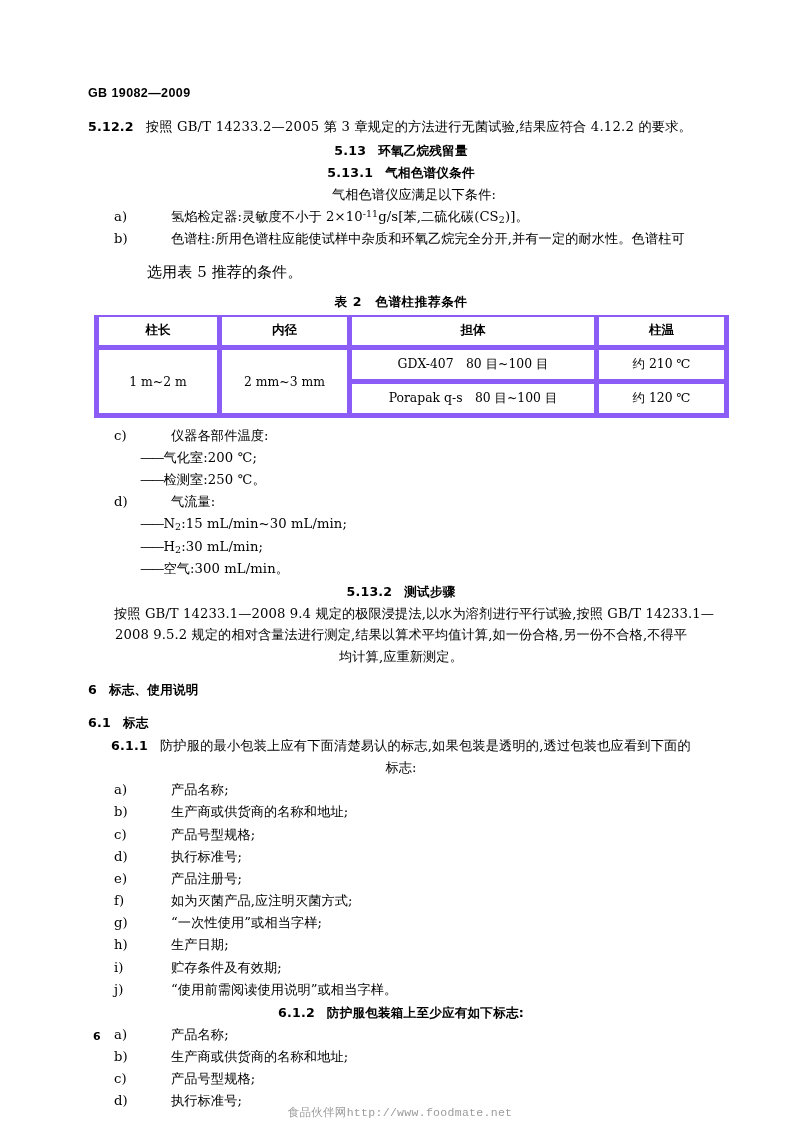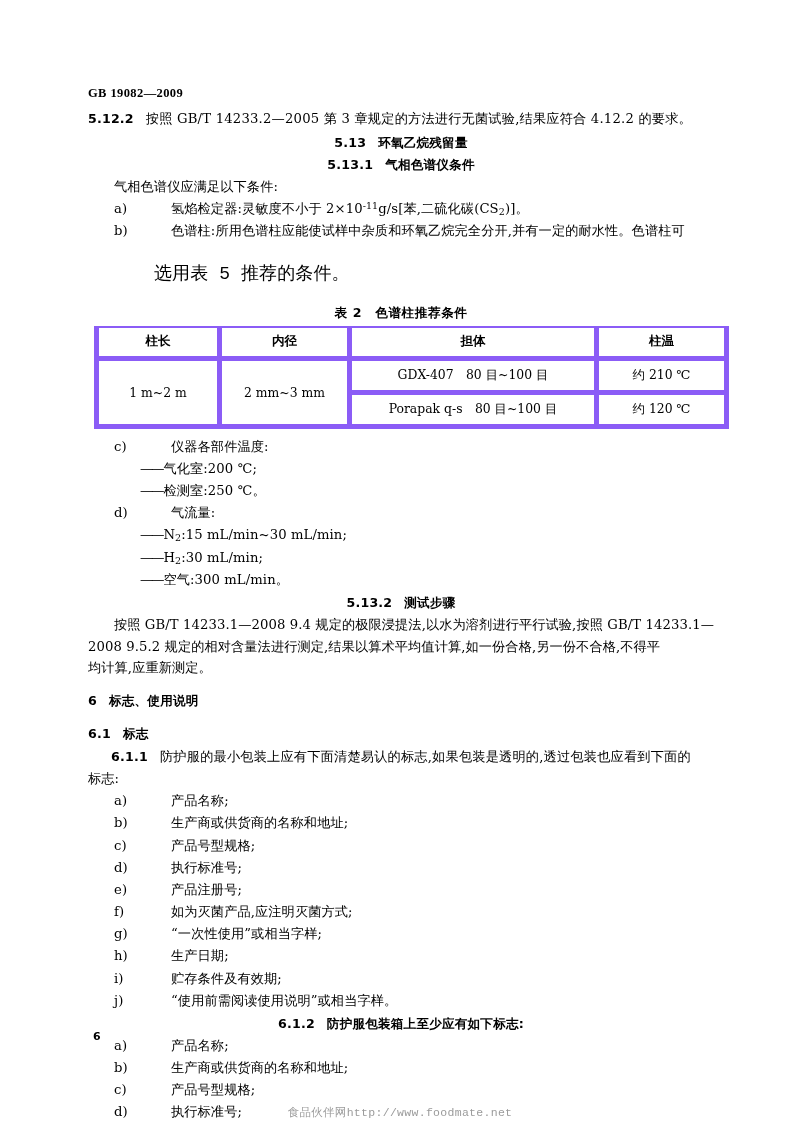--- a/index.html
+++ b/index.html
@@ -23,43 +23,44 @@
   }
   .content {
     position: absolute;
     left: 88px;
     top: 86px;
     width: 626px;
   }
 
   
   .runhead {
-    font-family: Liberation Serif, serif;
+    font-family: Liberation Sans, sans-serif;
     font-weight: bold;
     font-size: 12.5px;
     letter-spacing: 0.4px;
-    margin: 0 0 7px 0;
+    margin: 0 0 16px 0;
   }
   .clause {
     font-family: "DejaVu Sans", "Liberation Sans", sans-serif;
     font-weight: bold;
     font-size: 12.6px;
     line-height: 1.72;
     margin: 0;
     letter-spacing: 0.2px;
   }
   .clause .num { margin-right: 12px; }
   .clause.tight { margin-top: 1px; text-align: center; }
   .clause.spaced { margin-top: 11px; }
 
   .body-line {
     font-size: 13.2px;
     line-height: 1.66;
     margin: 0;
     letter-spacing: 0.1px;
+    text-align: center;
   }
   .indent1 { padding-left: 26px; }
   .indent-first { text-indent: 26px; }
 
   
   .listitem {
     font-size: 13.2px;
     line-height: 1.68;
     margin: 0;
     padding-left: 50px;
@@ -68,26 +69,25 @@
   }
   .listitem .marker {
     position: absolute;
     left: 26px;
     top: 0;
     width: 30px;
     font-family: "DejaVu Serif", "Liberation Serif", serif;
   }
   .listitem .ltext { display: block; margin-left: 33px; }
   .cont-line {
-    font-size: 18px;
+    font-size: 15px;
     line-height: 1.68;
-    margin: 16px;
+    margin: 9px;
     padding-left: 50px;
     letter-spacing: 0.1px;
-    font-family: Liberation Mono, monospace;
   }
 
   
   .dashitem {
     font-size: 13.2px;
     line-height: 1.68;
     margin: 0;
     padding-left: 52px;
     letter-spacing: 0.1px;
   }

